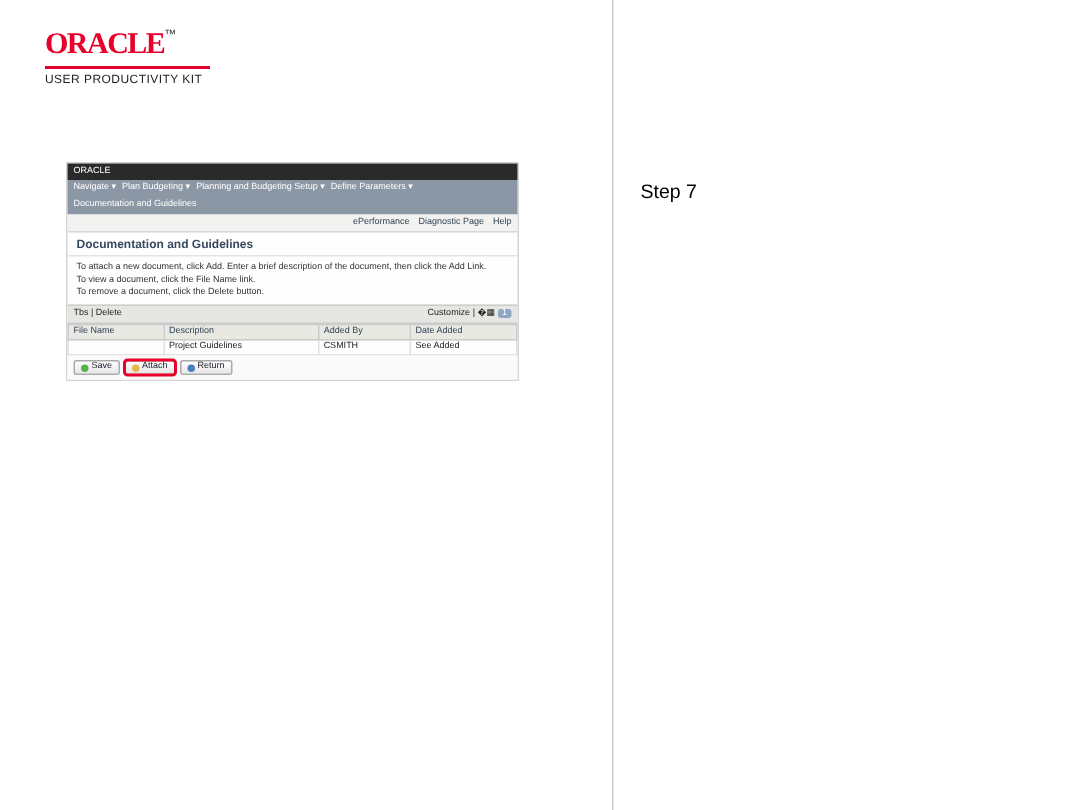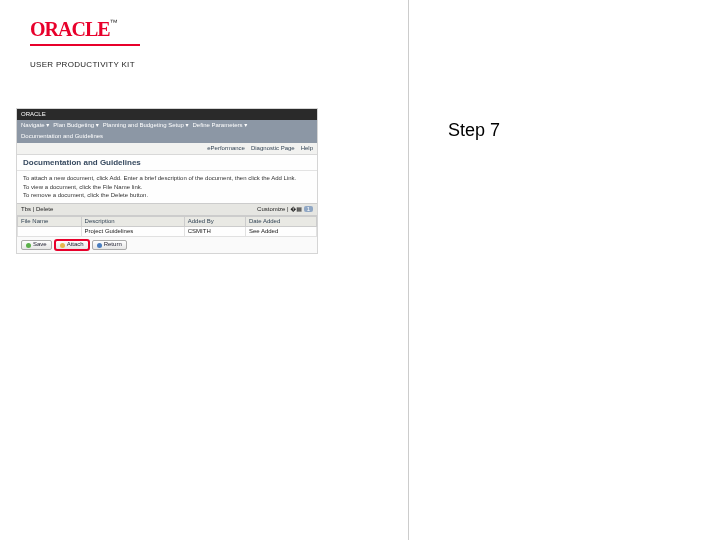--- a/index.html
+++ b/index.html
@@ -4,30 +4,30 @@
 <style>
   html,body{margin:0;padding:0;width:720px;height:540px;background:#fff;font-family:Arial,Helvetica,sans-serif;color:#000;overflow:hidden}
   .page{position:relative;width:720px;height:384px}
   .divider{position:absolute;top:0;left:408px;width:1px;height:540px;background:#ccc}
 
   
   .brand{position:absolute;top:18px;left:30px}
   .brand .logo-word{font-family:Georgia,serif;font-weight:bold;font-size:20px;letter-spacing:-1px;color:#e8002b}
   .brand .tm{font-size:8px;vertical-align:top;color:#333}
   .brand .rule{height:2px;background:#e8002b;margin-top:3px;width:110px}
-  .brand .sub{font-size:8px;letter-spacing:.3px;color:#222;margin-top:14px}
+  .brand .sub{font-size:8px;letter-spacing:.3px;color:#222;margin-top:2px}
 
   
   .title{position:absolute;top:28px;left:425px;font-size:14px;color:#111}
-  .step{position:absolute;top:120px;left:448px;font-size:18px}
+  .step{position:absolute;top:120px;left:427px;font-size:13px}
   .instr{position:absolute;top:156px;left:425px;font-size:13px}
   .instr .bold{font-weight:bold}
 
   
-  .shot{position:absolute;top:108px;left:16px;width:300px;border:1px solid #d5d5d5;font-size:6px;line-height:1.2;background:#fefefe;color:#222}
+  .shot{position:absolute;top:108px;left:44px;width:300px;border:1px solid #d5d5d5;font-size:6px;line-height:1.2;background:#fefefe;color:#222}
   .shot .topbar{background:#2a2a2a;color:#fff;padding:2px 4px;font-size:6px}
   .shot .menubar{background:#8c97a5;color:#fff;padding:2px 4px;display:flex;gap:4px;flex-wrap:wrap}
   .shot .menubar span{white-space:nowrap}
   .shot .util{background:#f2f2f0;border-bottom:1px solid #d8d8d8;padding:2px 4px;display:flex;justify-content:flex-end;gap:6px;color:#345}
   .shot .pgtitle{padding:3px 6px;font-size:8px;color:#36495f;font-weight:bold;border-bottom:1px solid #e3e3e3}
   .shot .help{padding:3px 6px;color:#333}
   .shot .help .row{margin:1px 0}
   .shot .tbsbar{background:#e6e6e2;border-top:1px solid #ccc;border-bottom:1px solid #ccc;padding:2px 4px;display:flex;justify-content:space-between;align-items:center}
   .shot .tbsbar .badge{background:#90a7c4;color:#fff;padding:0 3px;border-radius:2px}
   .shot table{width:100%;border-collapse:collapse;font-size:6px}

